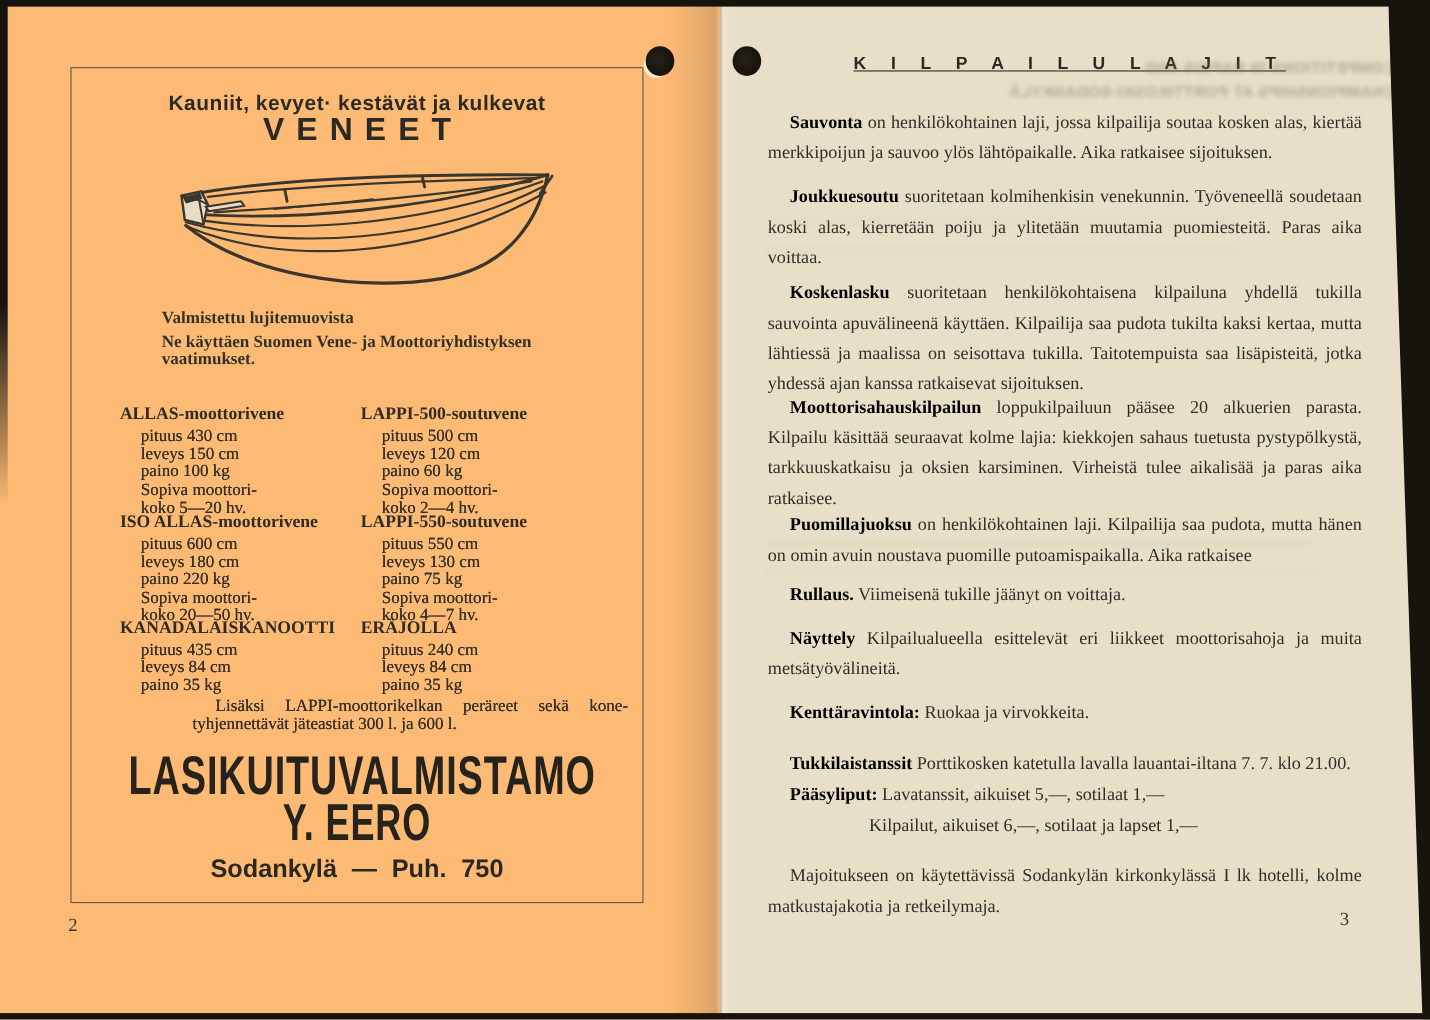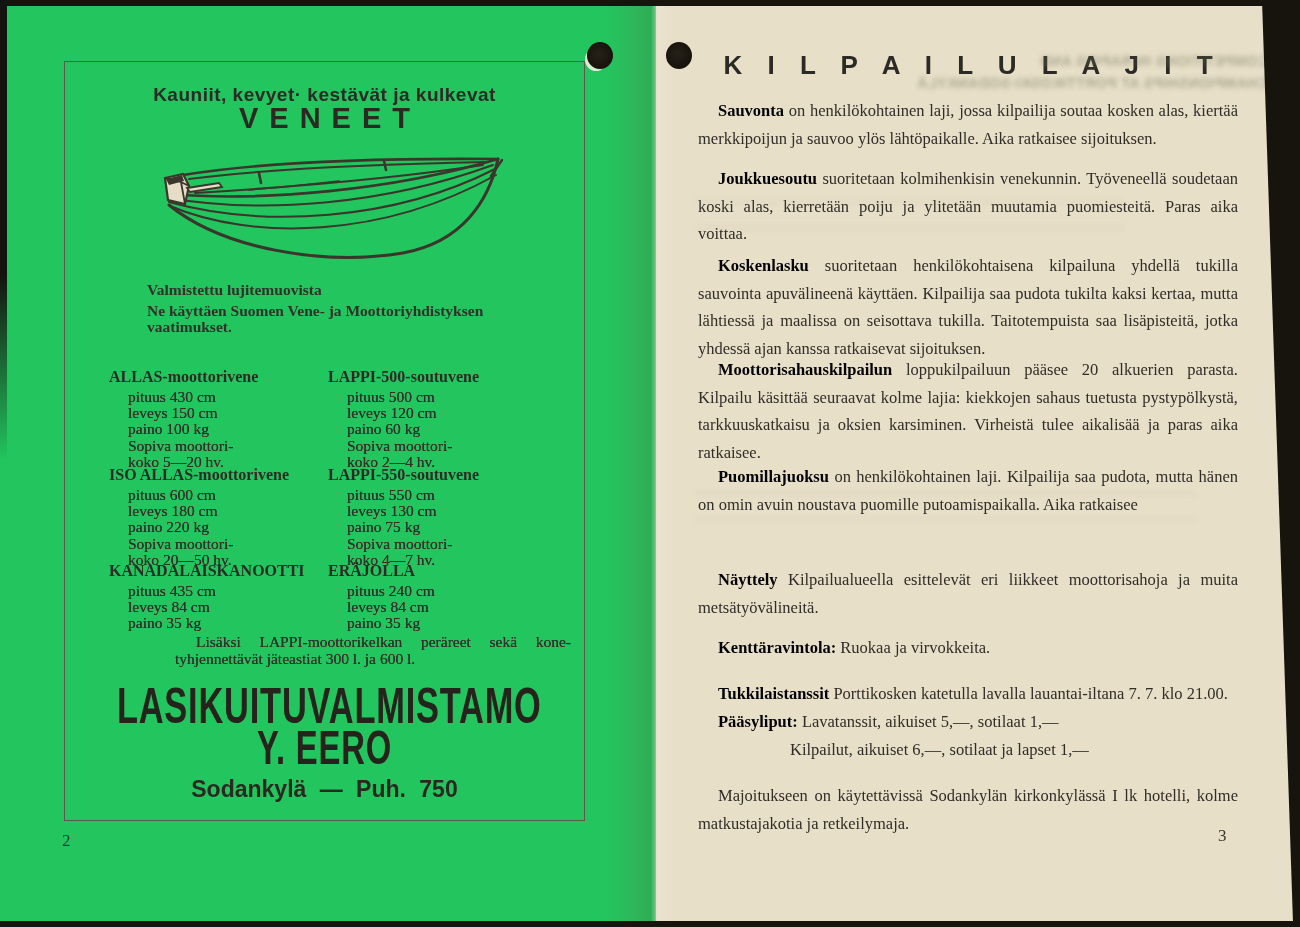--- a/index.html
+++ b/index.html
@@ -20,21 +20,21 @@
                      rgba(95,82,58,.22) 70%,rgba(240,233,215,.45) 80%,rgba(120,102,74,0) 100%);}
   .gutter-line{position:absolute;left:655px;top:0;width:1px;height:100%;z-index:6;
                background:rgba(100,88,64,.35);}
   
   .hole{position:absolute;width:26px;height:27px;border-radius:50%;
         background:radial-gradient(circle at 45% 45%, #262118 0%, #17130c 70%);
         z-index:50;}
   .hole-a{left:587px;top:42px;box-shadow:-4px 4px 0 -2px rgba(243,236,222,.9);}
   .hole-b{left:666px;top:42px;}
   
-  .page-left{position:absolute;left:0;top:0;width:655px;height:100%;background:#22c55e;}
+  .page-left{position:absolute;left:0;top:0;width:655px;height:100%;background:#fdba74;}
   .page-right{position:absolute;left:655px;top:0;width:645px;height:100%;background:#e8dfc9;}
   .pagenum{position:absolute;font-size:17px;color:#3a372f;}
   .pn-left{left:62px;top:831px;}
   .pn-right{left:563px;top:826px;}
   
   .ad-box{position:absolute;left:64px;top:61px;width:519px;height:758px;
           border:1.5px solid #5c594d;}
   .tagline{position:absolute;top:22px;left:0;width:100%;text-align:center;
            font-family:"Liberation Sans",sans-serif;font-weight:bold;font-size:19px;
            color:#2c2a24;letter-spacing:.5px;}
@@ -58,22 +58,22 @@
   .company1,.company2{position:absolute;left:0;width:100%;text-align:center;
         font-family:"Liberation Sans",sans-serif;font-weight:bold;color:#26231d;
         transform:scale(.8,1.15);letter-spacing:1px;}
   .company1{top:620px;font-size:43px;}
   .company2{top:663px;font-size:41px;}
   .contact{position:absolute;top:714px;left:0;width:100%;text-align:center;
         font-family:"Liberation Sans",sans-serif;font-weight:bold;font-size:23px;
         word-spacing:7px;color:#2b2822;}
   
   .rp-title{position:absolute;top:50px;left:43px;width:540px;margin:0;text-align:center;
-        font-family:"Liberation Sans",sans-serif;font-weight:bold;font-size:26px;
-        letter-spacing:9px;padding-left:9px;box-sizing:border-box;color:#2c2a24;}
+        font-family:"Liberation Sans",sans-serif;font-weight:bold;font-size:16px;
+        letter-spacing:9px;padding-left:9px;box-sizing:border-box;color:#2c2a24;text-decoration:underline;}
   .para{position:absolute;left:43px;width:540px;margin:0;font-size:16.5px;
         line-height:27.5px;text-align:justify;text-indent:20px;color:#302d27;}
   .para b{color:#000000;}
   .p0{top:97px;} .p1{top:165px;} .p2{top:252px;} .p3{top:356px;} .p4{top:463px;}
   .p5{top:526px;} .p6{top:566px;} .p7{top:634px;} .p8{top:680px;} .p9{top:708px;}
   .p10{top:736px;text-indent:92px;text-align:left;}
   .p11{top:782px;}
   
   .ghost{position:absolute;right:32px;transform:scaleX(-1);filter:blur(2.4px);
          font-family:"Liberation Sans",sans-serif;font-weight:bold;font-size:14px;
@@ -202,20 +202,21 @@
     <div class="ghost g1">COMPETITIONS IN RAPIDS AND</div>
     <div class="ghost g2">CHAMPIONSHIPS AT PORTTIKOSKI-SODANKYLÄ</div>
 
     <h1 class="rp-title">K I L P A I L U L A J I T</h1>
 
     <p class="para p0"><b>Sauvonta</b><span> on henkilökohtainen laji, jossa kilpailija soutaa kosken alas, kiertää merkkipoijun ja sauvoo ylös lähtöpaikalle. Aika ratkaisee sijoituksen.</span></p>
     <p class="para p1"><b>Joukkuesoutu</b><span> suoritetaan kolmihenkisin venekunnin. Työveneellä soudetaan koski alas, kierretään poiju ja ylitetään muutamia puomiesteitä. Paras aika voittaa.</span></p>
     <p class="para p2"><b>Koskenlasku</b><span> suoritetaan henkilökohtaisena kilpailuna yhdellä tukilla sauvointa apuvälineenä käyttäen. Kilpailija saa pudota tukilta kaksi kertaa, mutta lähtiessä ja maalissa on seisottava tukilla. Taitotempuista saa lisäpisteitä, jotka yhdessä ajan kanssa ratkaisevat sijoituksen.</span></p>
     <p class="para p3"><b>Moottorisahauskilpailun</b><span> loppukilpailuun pääsee 20 alkuerien parasta. Kilpailu käsittää seuraavat kolme lajia: kiekkojen sahaus tuetusta pystypölkystä, tarkkuuskatkaisu ja oksien karsiminen. Virheistä tulee aikalisää ja paras aika ratkaisee.</span></p>
     <p class="para p4"><b>Puomillajuoksu</b><span> on henkilökohtainen laji. Kilpailija saa pudota, mutta hänen on omin avuin noustava puomille putoamispaikalla. Aika ratkaisee</span></p>
+    <p class="para p5"><b>Rullaus.</b><span> Viimeisenä tukille jäänyt on voittaja.</span></p>
     <p class="para p6"><b>Näyttely</b><span> Kilpailualueella esittelevät eri liikkeet moottorisahoja ja muita metsätyövälineitä.</span></p>
     <p class="para p7"><b>Kenttäravintola:</b><span> Ruokaa ja virvokkeita.</span></p>
     <p class="para p8"><b>Tukkilaistanssit</b><span> Porttikosken katetulla lavalla lauantai-iltana 7. 7. klo 21.00.</span></p>
     <p class="para p9"><b>Pääsyliput:</b><span> Lavatanssit, aikuiset 5,—, sotilaat 1,—</span></p>
     <p class="para p10"><b></b><span>Kilpailut, aikuiset 6,—, sotilaat ja lapset 1,—</span></p>
     <p class="para p11"><b></b><span>Majoitukseen on käytettävissä Sodankylän kirkonkylässä I lk hotelli, kolme matkustajakotia ja retkeilymaja.</span></p>
 
     <div class="pagenum pn-right">3</div>
   </section>
 

